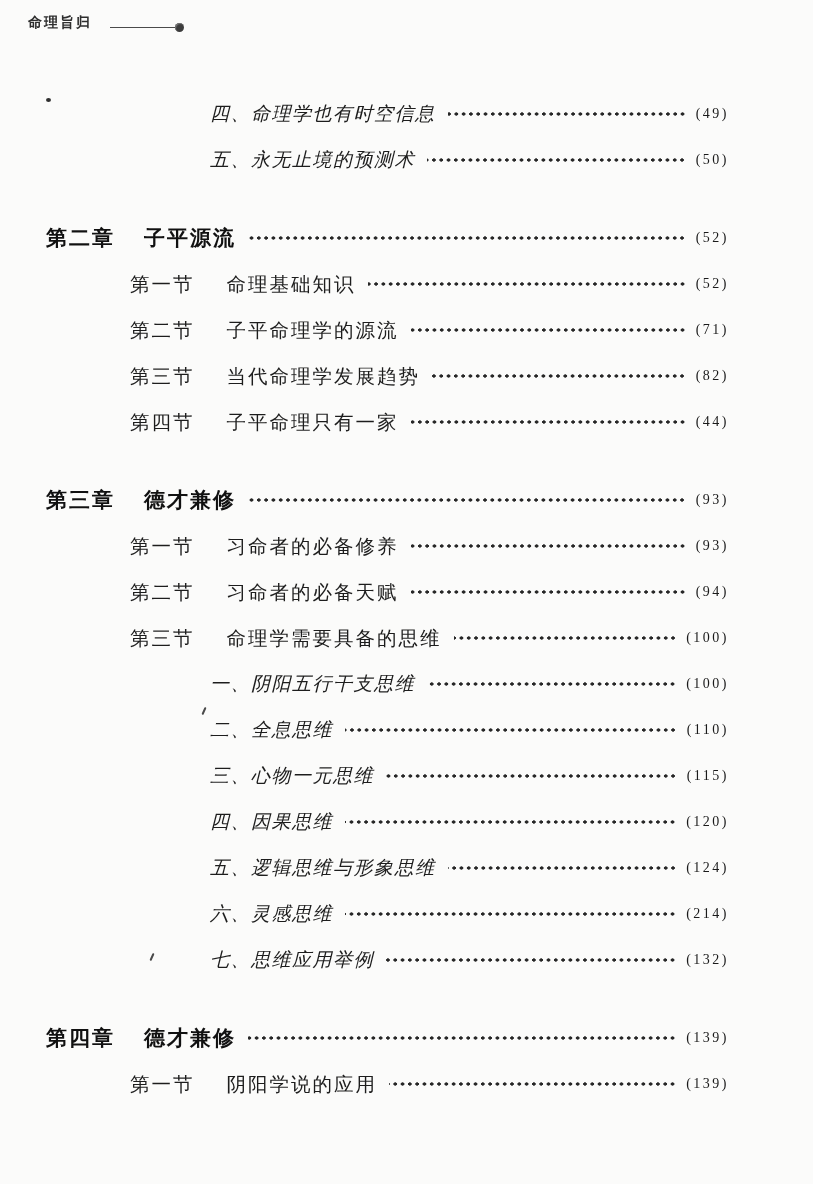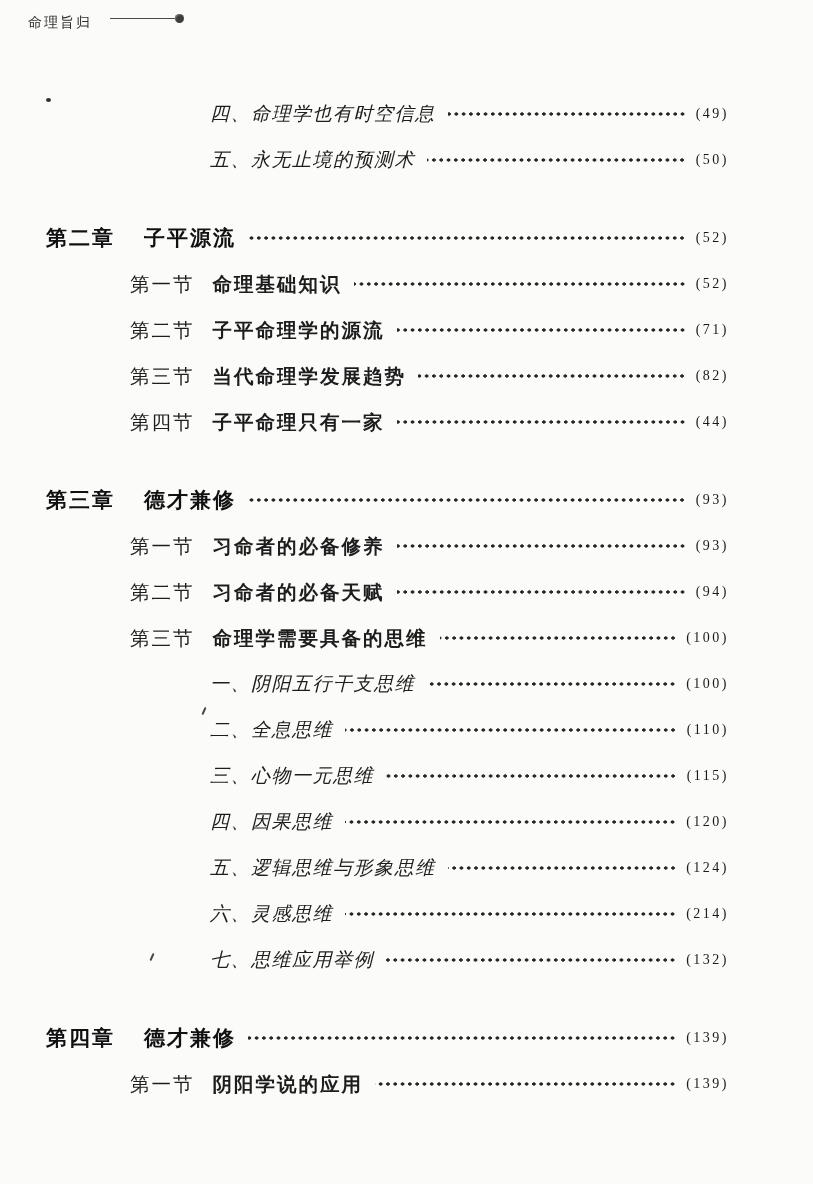--- a/index.html
+++ b/index.html
@@ -8,22 +8,22 @@
     background: #fbfbfa;
     font-family: "Liberation Serif", serif;
     color: #1d1d1d;
     position: relative;
     overflow: hidden;
   }
 
   
   .running-header {
     position: absolute; left: 28px; top: 14px;
-    display: flex; align-items: flex-start;
-    font-size: 14px; letter-spacing: 2px; color: #2e2e2e;
+    display: flex; align-items: flex-end;
+    font-size: 14px; letter-spacing: 2px; color: #2e2e2e; font-weight: bold;
   }
   .header-rule {
     display: inline-flex; align-items: center;
     margin-left: 18px;
   }
   .header-rule-line {
     width: 66px; height: 1.5px; background: #4a4a4a;
   }
   .header-rule-dot {
     width: 9px; height: 9px; border-radius: 50%;
@@ -61,22 +61,22 @@
 
   .num:empty { display: none; }
 
   
   .row.chapter { font-family: "Liberation Sans", sans-serif; font-weight: 700; font-size: 21px; color: #111; }
   .row.chapter .num { width: 98px; flex: none; letter-spacing: 2px; }
   .row.chapter .title { letter-spacing: 2px; }
 
   
   .row.section { font-size: 19.5px; padding-left: 100px; }
-  .row.section .num { flex: none; margin-right: 18px; letter-spacing: 2px; }
-  .row.section .title { letter-spacing: 2px; font-weight: bold; }
+  .row.section .num { flex: none; margin-right: 32px; letter-spacing: 2px; }
+  .row.section .title { letter-spacing: 2px; }
 
   
   .row.item { font-size: 19px; padding-left: 180px; font-style: italic; }
   .row.item .title { letter-spacing: 1.5px; }
 
   
   .leader {
     flex: 1 1 auto;
     align-self: stretch;
     margin: 0 10px 0 12px;

